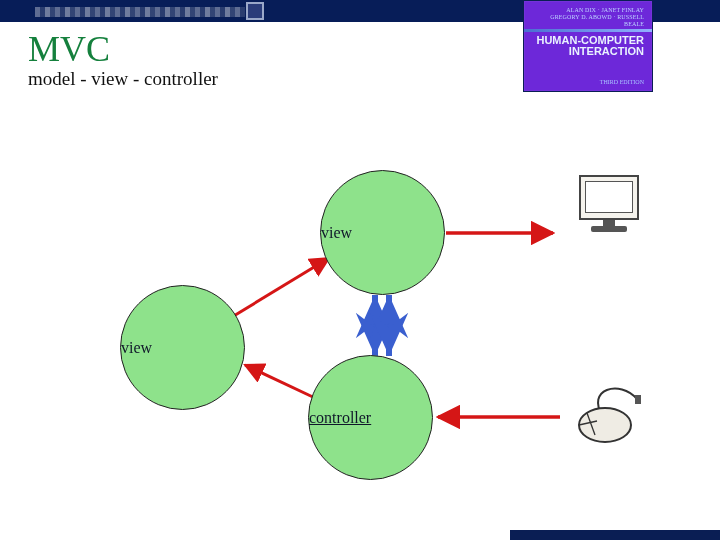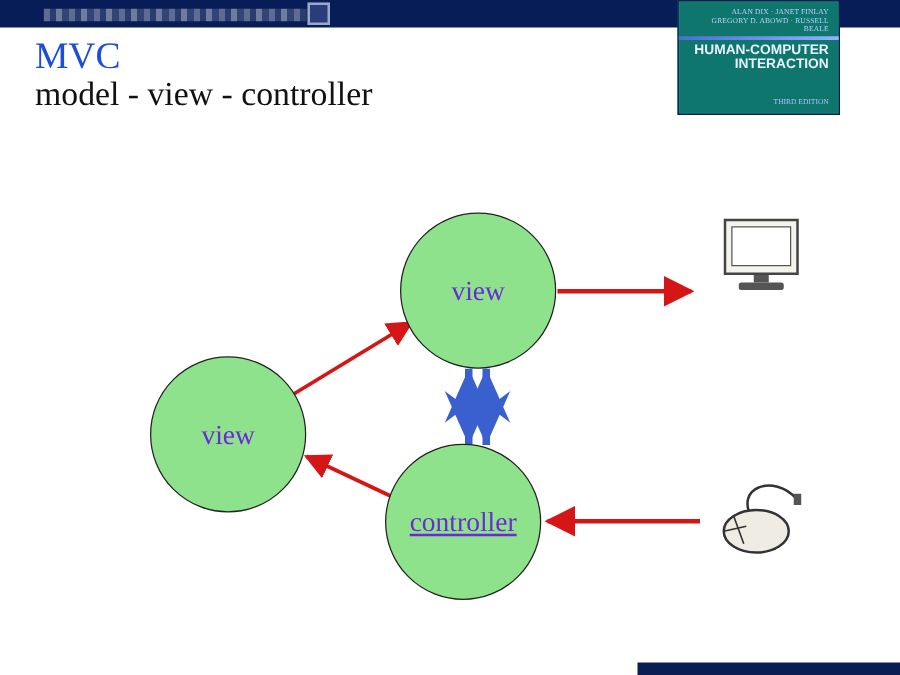--- a/index.html
+++ b/index.html
@@ -18,22 +18,22 @@
       rgba(255,255,255,0.6) 10px 15px, rgba(255,255,255,0.25) 15px 20px);
     opacity: 0.7;
   }
   .top-strip .chip {
     position: absolute; top: 2px; left: 246px; width: 18px; height: 18px;
     border: 2px solid #9aa8c9; background: #2a3c7a;
   }
 
   
   .book-badge {
-    position: absolute; top: 0; right: 48px; width: 130px; height: 92px;
-    background: #0f766e; border: 1px solid #0a1e54;
+    position: absolute; top: 0; right: 67px; width: 130px; height: 92px;
+    background: #6d28d9; border: 1px solid #0a1e54;
     box-shadow: 0 0 0 1px rgba(255,255,255,0.05) inset;
     padding: 6px 8px; color: #cfe3ff;
   }
   .book-badge .authors { font-size: 6px; text-align: right; line-height: 1.2; letter-spacing: 0.02em; color:#bcd0ff; }
   .book-badge .title {
     margin-top: 6px; text-align: right; font-size: 11px; font-weight: bold;
     font-family: "Arial Narrow", Arial, sans-serif; color:#e9f1ff; line-height:1.05;
   }
   .book-badge .accent {
     position:absolute; left:0; right:0; top:28px; height:3px;
@@ -42,36 +42,36 @@
   .book-badge .sub {
     position:absolute; right:8px; bottom:6px; font-size:6px; color:#a9c1ff;
   }
 
   
   .heading {
     position: absolute; top: 28px; left: 28px;
   }
   .heading .mvc {
     font-family: "Comic Sans MS", "Comic Sans", cursive;
-    font-size: 30px; color:#1d4ed8;
+    font-size: 36px; color:#15803d;
   }
   .heading .sub {
     font-family: "Comic Sans MS", "Comic Sans", cursive;
-    font-size: 27px; color:#111; margin-top: -2px;
+    font-size: 19px; color:#111; margin-top: -2px;
   }
 
   
   .stage {
     position: absolute; top: 135px; left: 0; width: 720px; height: 380px;
   }
   .node {
     position: absolute; width: 125px; height: 125px; border-radius: 50%;
     background: #8ee28b; border: 1.5px solid #222;
-    display: flex; align-items: center; justify-content: center;
-    font-family: Georgia, serif; font-size: 22px; color:#6d28d9;
+    display: flex; align-items: center; justify-content: flex-start;
+    font-family: Georgia, serif; font-size: 16px; color:#0f172a;
   }
   .node.model { left: 120px; top: 150px; }
   .node.view  { left: 320px; top: 35px; }
   .node.ctrl  { left: 308px; top: 220px; text-decoration: underline; }
 
   svg.overlay { position:absolute; left:0; top:0; width:720px; height:380px; pointer-events:none; }
 
   
   .monitor {
     position: absolute; left: 575px; top: 40px; width: 68px; height: 62px;

